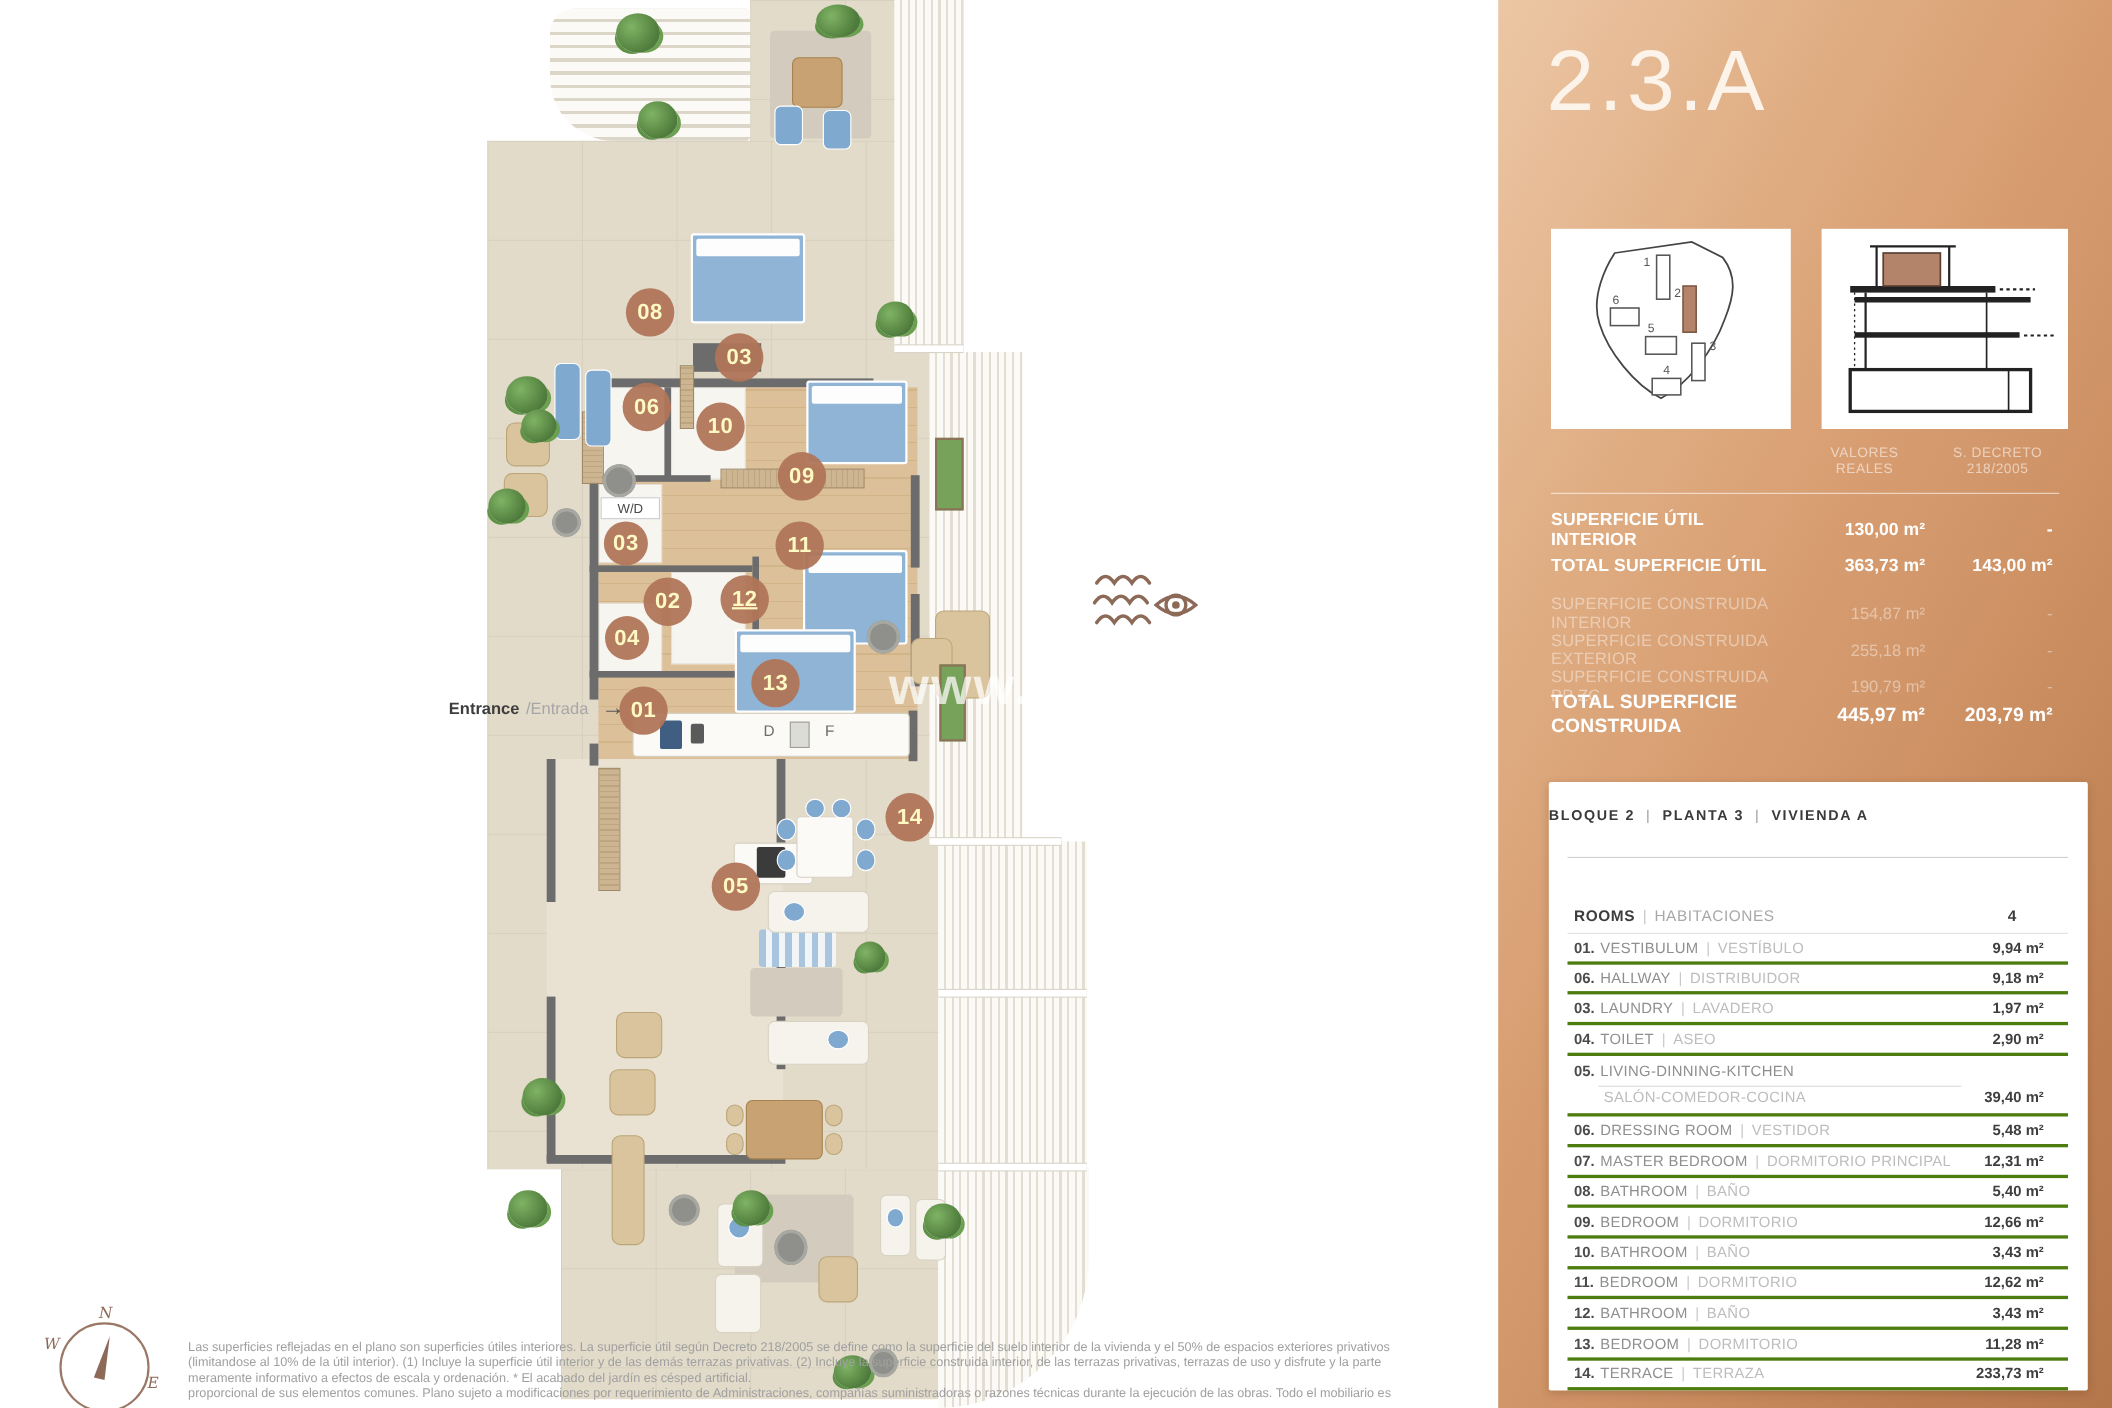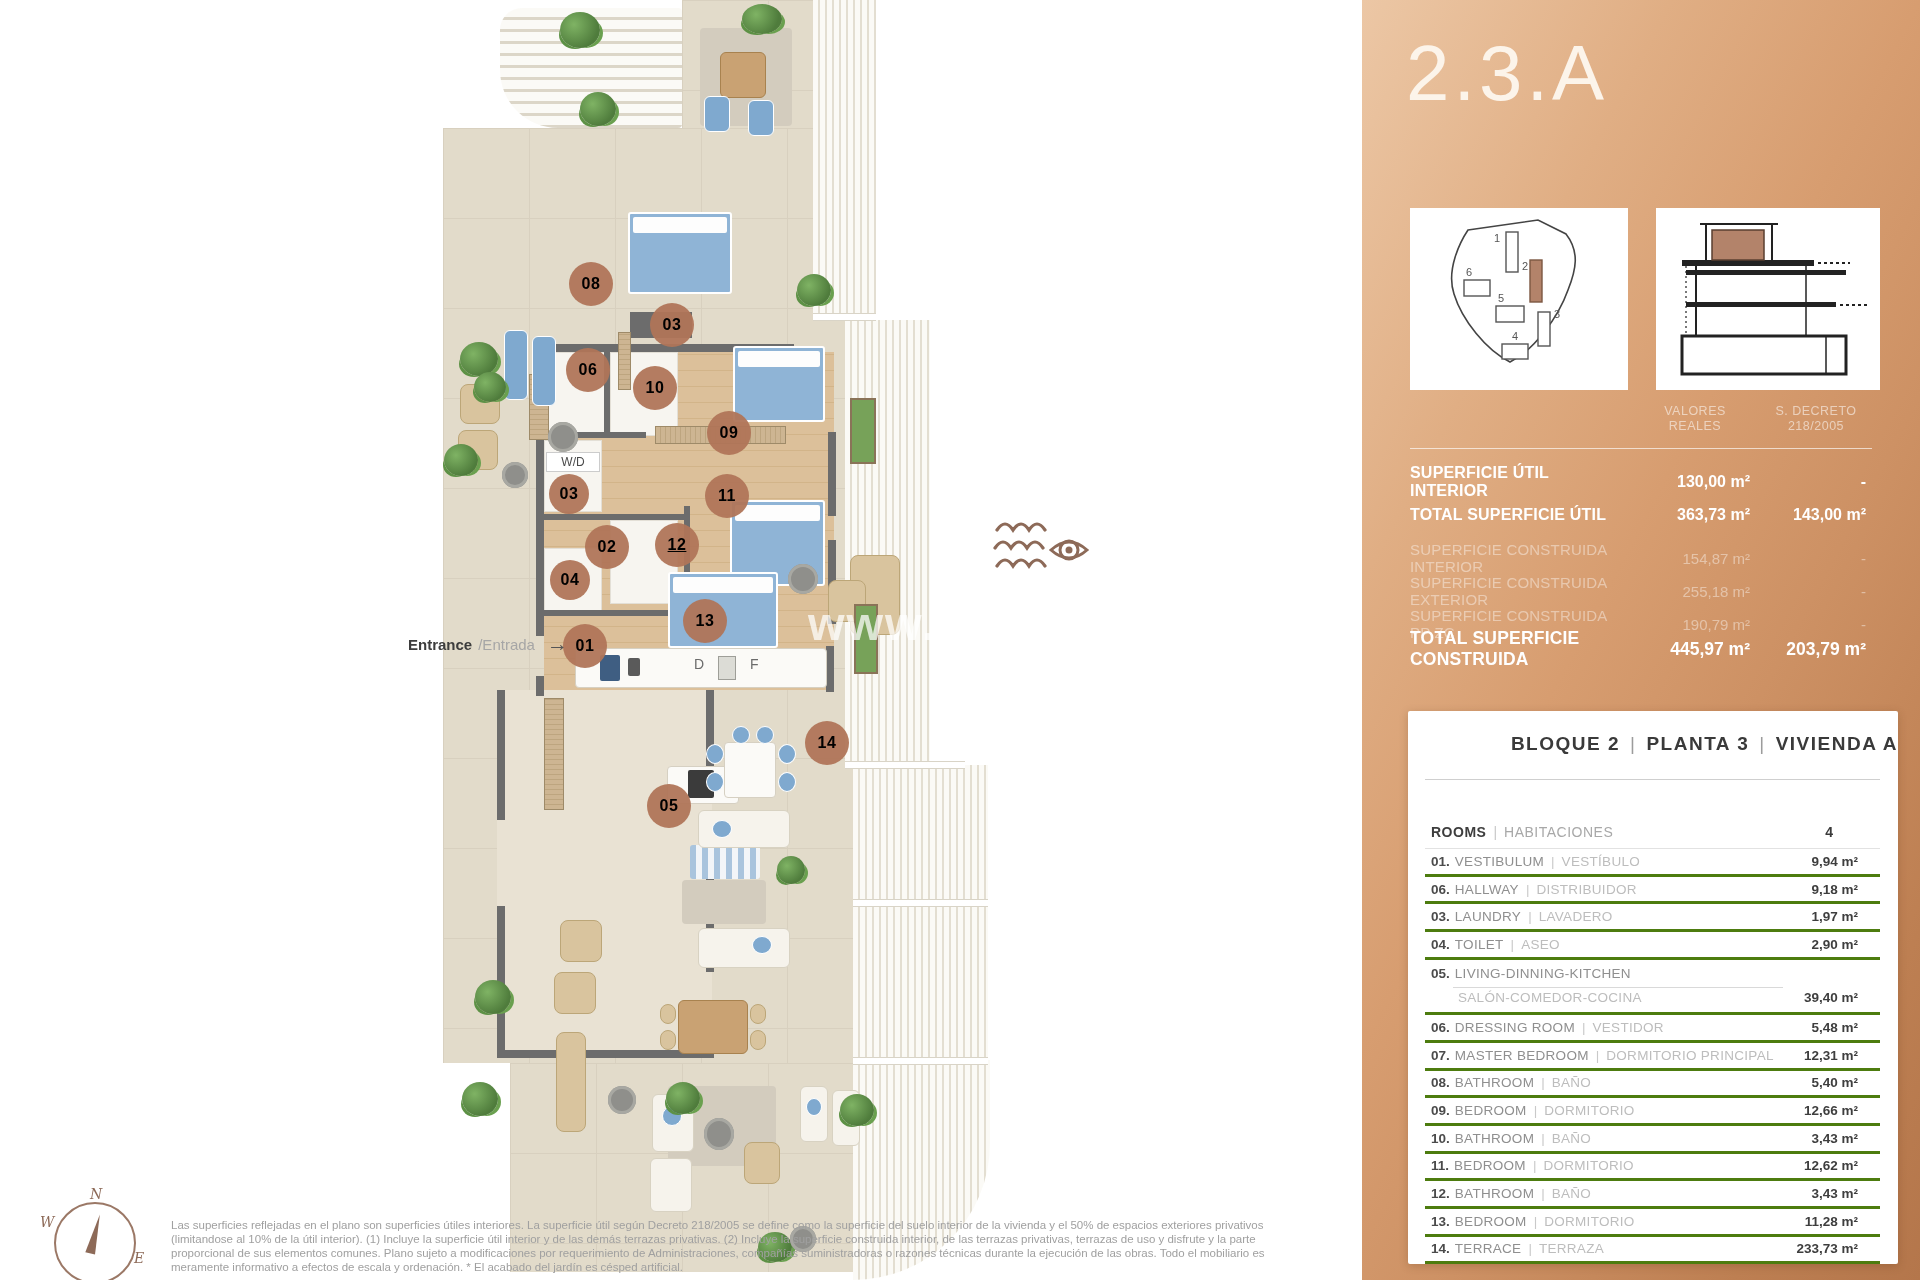--- a/index.html
+++ b/index.html
@@ -34,21 +34,21 @@
   .rug-blue { background: repeating-linear-gradient(90deg,#a9c4dd 0 6px,#f2f5f8 6px 12px); border-radius:3px; }
   .woodtable { background:#c9a273; border:1px solid #a8824f; border-radius:6px; }
   .whitetable { background:#fbfaf7; border:1px solid #d6d0c2; border-radius:4px; }
   .graycircle { background:#8f8f8b; border-radius:50%; box-shadow:inset 0 0 0 3px #a8a8a2; }
   .plant { background:radial-gradient(circle at 35% 35%, #7fb364, #4f7c3c 70%); border-radius:50%;
            box-shadow: 6px 3px 0 -3px #6aa04f, -5px 5px 0 -4px #5d9145; }
   .planter { background:#77a259; border:2px solid #8a7358; }
   .bluechair { background:#7fa9cf; border-radius:50%; border:1px solid #fff; }
 
   .marker { position:absolute; width:44px; height:44px; border-radius:50%;
-            background:rgba(176,117,89,.95); color:#000000; font-size:16px; font-weight:600;
+            background:rgba(176,117,89,.95); color:#fef9c3; font-size:20px; font-weight:600;
             display:flex; align-items:center; justify-content:center; letter-spacing:.5px;
             z-index:30; }
   .plan-label { position:absolute; z-index:25; color:#5f5f5f; }
 
   #watermark { position:absolute; left:808px; top:596px; z-index:40;
                font-size:47px; font-weight:700; letter-spacing:2px;
                color:rgba(255,255,255,.72); }
 
   #entrance { position:absolute; left:408px; top:632px; z-index:35; display:flex; align-items:center; gap:6px;
               font-size:15px; }
@@ -91,22 +91,22 @@
   .sup-row .v2 { width:112px; text-align:right; font-size:16px; font-weight:700; padding-right:6px;}
   .sup-row.ghost .lbl, .sup-row.ghost .v1, .sup-row.ghost .v2
       { color:rgba(255,255,255,.42); font-weight:400; font-size:15px;margin-top:21px; }
   .sup-row.total { height:38px; }
   .sup-row.total .lbl { font-size:17.5px; }
   .sup-row.total .v1, .sup-row.total .v2 { font-size:17.5px; }
 
   
   #card { position:absolute; left:46px; top:711px; width:490px; height:553px; background:#fff;
           border-radius:2px; box-shadow:0 2px 8px rgba(90,50,20,.25); }
-  #card-header { position:absolute; left:0; right:0; top:22px; text-align:right;
-                 font-size:19px; font-weight:700; letter-spacing:1.5px; color:#3a3a3a; }
+  #card-header { position:absolute; left:0; right:0; top:22px; text-align:left;
+                 font-size:13px; font-weight:700; letter-spacing:1.5px; color:#3a3a3a; }
   #card-header .pipe { color:#9c9c9c; font-weight:400; padding:0 10px; }
   #card-hr { position:absolute; left:17px; right:18px; top:68px; height:1px; background:#cfcfcf; }
   #rooms-head { position:absolute; left:17px; right:18px; top:106px; height:30px;
                 display:flex; align-items:center; font-size:14px; }
   #rooms-head .r-en { font-weight:700; color:#3d3d3d; letter-spacing:.5px; padding-left:6px; }
   #rooms-head .r-pipe { color:#c8c8c8; padding:0 7px; }
   #rooms-head .r-es { color:#a8a8a8; letter-spacing:.5px; flex:1; }
   #rooms-head .r-count { font-weight:700; color:#3a3a3a; padding-right:47px; }
   #room-rows { position:absolute; left:17px; right:18px; top:137px; border-top:1px solid #e2e2e2; }
   .rrow { position:relative; display:flex; align-items:center; height:27.7px;
@@ -294,22 +294,22 @@
       <div class="ring"></div>
       <div class="needle"></div>
       <span class="pt" style="left:52px;top:0;">N</span>
       <span class="pt" style="left:2px;top:28px;">W</span>
       <span class="pt" style="left:96px;top:64px;">E</span>
     </div>
 
     <div id="disclaimer">
       <div>Las superficies reflejadas en el plano son superficies útiles interiores. La superficie útil según Decreto 218/2005 se define como la superficie del suelo interior de la vivienda y el 50% de espacios exteriores privativos</div>
       <div>(limitandose al 10% de la útil interior). (1) Incluye la superficie útil interior y de las demás terrazas privativas. (2) Incluye la superficie construida interior, de las terrazas privativas, terrazas de uso y disfrute y la parte</div>
+      <div>meramente informativo a efectos de escala y ordenación. * El acabado del jardín es césped artificial.</div>
       <div>proporcional de sus elementos comunes. Plano sujeto a modificaciones por requerimiento de Administraciones, compañías suministradoras o razones técnicas durante la ejecución de las obras. Todo el mobiliario es</div>
-      <div>meramente informativo a efectos de escala y ordenación. * El acabado del jardín es césped artificial.</div>
     </div>
   </div>
 
   <div id="panel">
 
     <div id="unit-code">2.3.A</div>
 
     <div class="diagram-box" id="diag-site">
       <svg width="218" height="182" viewBox="0 0 218 182">
         <path d="M58 22 L128 12 L156 26 C170 44 166 62 158 82 C148 110 124 142 100 154 C76 142 52 112 44 86 C36 62 50 34 58 22 Z" fill="none" stroke="#444" stroke-width="1.6"></path>

